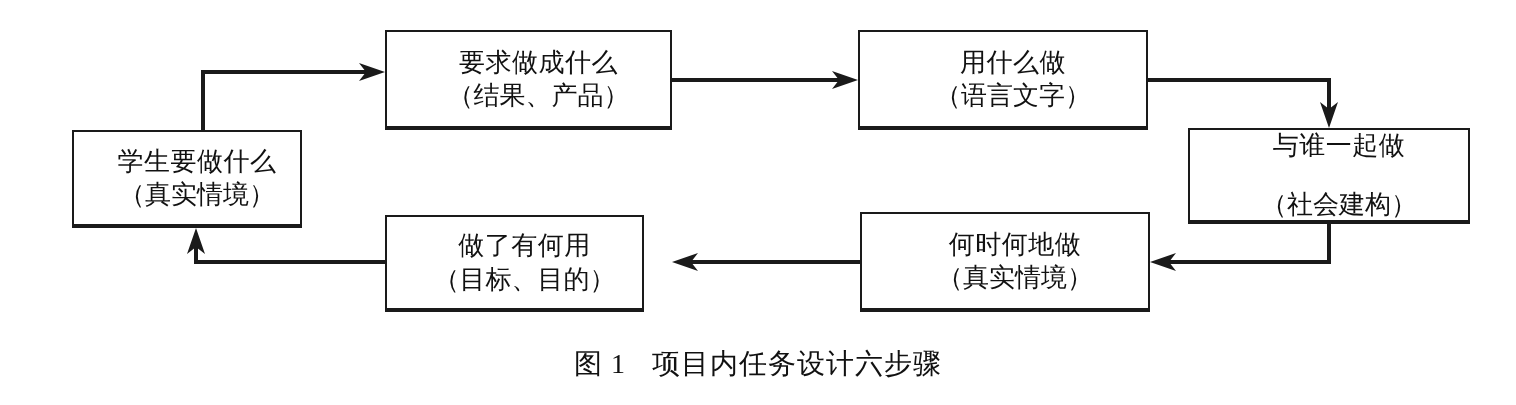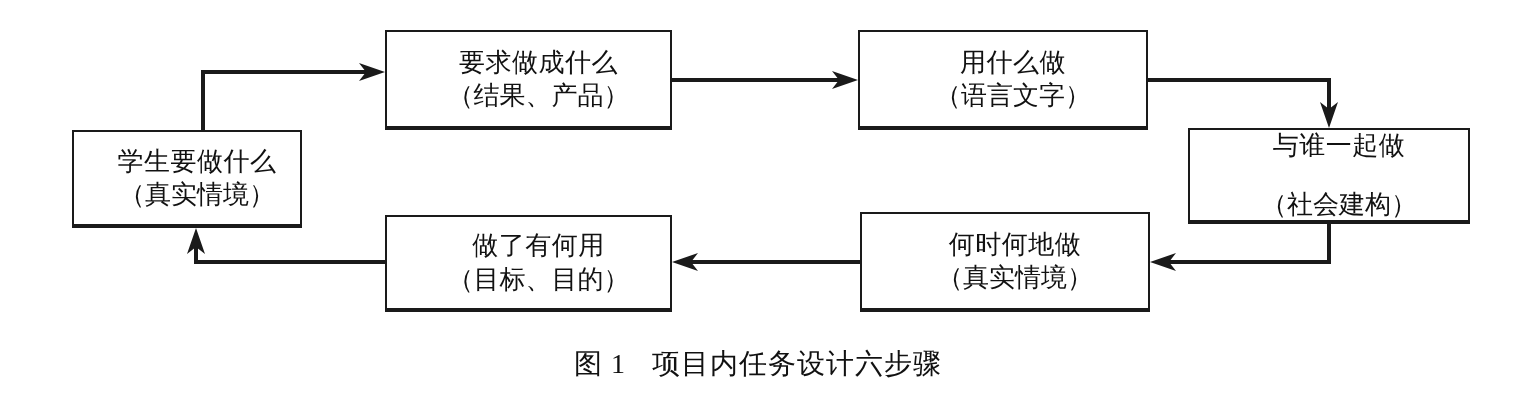--- a/index.html
+++ b/index.html
@@ -102,21 +102,21 @@
         <div class="node-line sub">（语言文字）</div>
       </div>
       <div class="node-box" style="left: 1188px; top: 128px; width: 282px; height: 96px; gap: 25px;">
         <div class="node-line">与谁一起做</div>
         <div class="node-line sub">（社会建构）</div>
       </div>
       <div class="node-box" style="left: 860px; top: 212px; width: 290px; height: 100px;">
         <div class="node-line">何时何地做</div>
         <div class="node-line sub">（真实情境）</div>
       </div>
-      <div class="node-box" style="left: 385px; top: 215px; width: 287px; height: 97px;">
+      <div class="node-box" style="left: 385px; top: 215px; width: 259px; height: 97px;">
         <div class="node-line">做了有何用</div>
         <div class="node-line sub">（目标、目的）</div>
       </div>
     </div>
 
   <div id="caption">
     <span class="cap-num">图 1</span><span>项目内任务设计六步骤</span>
   </div>
 
 </div>

